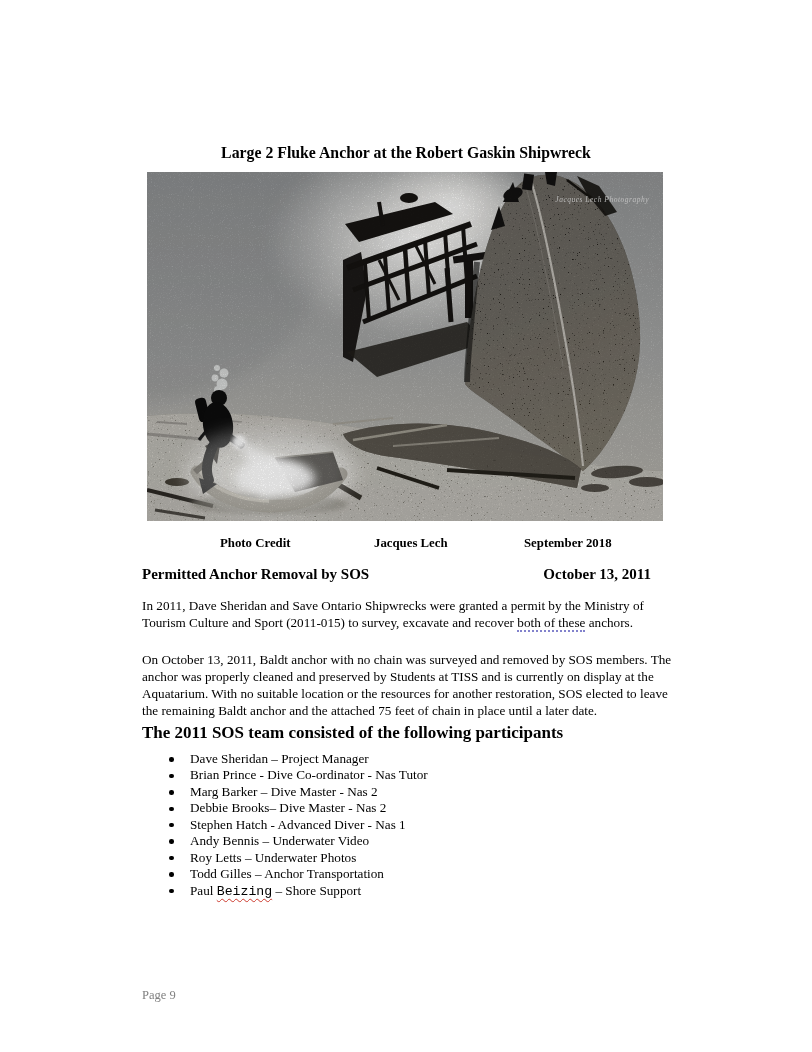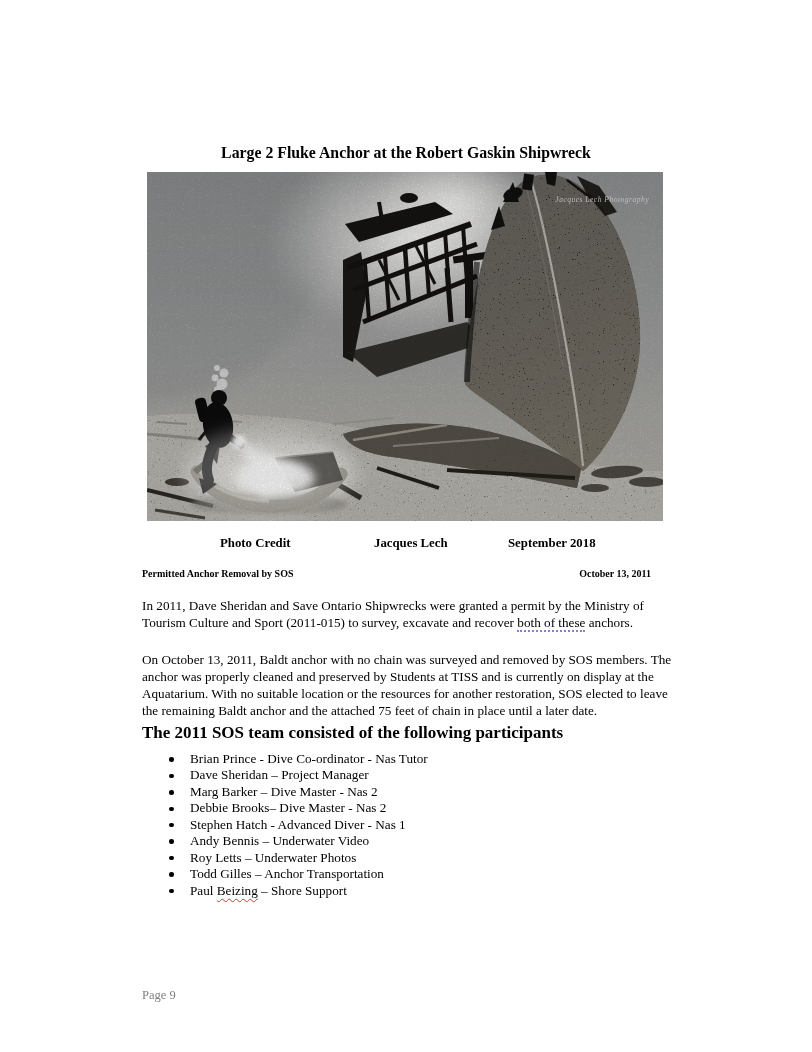--- a/index.html
+++ b/index.html
@@ -20,25 +20,25 @@
     overflow:hidden;background:#0f766e;
   }
   .photo-frame svg{display:block;}
   .credit-row{
     position:absolute;top:536px;left:142px;width:528px;height:16px;
     font-weight:bold;font-size:12.8px;
   }
   .credit-row span{position:absolute;top:0;white-space:nowrap;}
   .credit-label{left:78px;}
   .credit-name{left:232px;}
-  .credit-date{left:366px;}
+  .credit-date{left:382px;}
   .heading-row{
     position:absolute;top:564px;left:142px;width:509px;
     display:flex;justify-content:space-between;align-items:baseline;
-    font-weight:bold;font-size:10px;line-height:20px;
+    font-weight:bold;font-size:15px;line-height:20px;
   }
   .body-par{
     position:absolute;left:142px;width:531px;
     font-size:13.2px;line-height:17px;text-align:left;
   }
   .par1{top:597px;}
   .par2{top:651px;}
   .team-heading{
     position:absolute;top:724px;left:142px;width:531px;
     font-weight:bold;font-size:17px;line-height:17px;
@@ -62,20 +62,21 @@
   .grammar-flag{
     border-bottom:2px dotted var(--grammar,#8282cc);
     padding-bottom:0px;
   }
   .spell-flag{
     text-decoration-line:underline;
     text-decoration-style:wavy;
     text-decoration-color:var(--spell,#cc3a2e);
     text-decoration-thickness:1px;
     text-underline-offset:2.5px;
+    font-family:Liberation Mono, monospace;
   }
   .footer{
     position:absolute;top:988px;left:142px;width:517px;
     font-size:12.5px;color:var(--footerGray,#7f7f7f);
   }
 </style>
 </head>
 <body style="--grammar: #8282cc; --spell: #cc3a2e; --footerGray: #7f7f7f;">
 
 <div class="page">
@@ -273,22 +274,22 @@
     <span>October 13, 2011</span>
   </div>
 
   <div class="body-par par1"><span>In 2011, Dave Sheridan and Save Ontario Shipwrecks were granted a permit by the Ministry of Tourism Culture and Sport (2011-015) to survey, excavate and recover </span><span class="grammar-flag">both of these</span><span> anchors.</span></div>
 
   <div class="body-par par2">On October 13, 2011, Baldt anchor with no chain was surveyed and removed by SOS members. The anchor was properly cleaned and preserved by Students at TISS and is currently on display at the Aquatarium.  With no suitable location or the resources for another restoration, SOS elected to leave the remaining Baldt anchor and the attached 75 feet of chain in place until a later date.</div>
 
   <div class="team-heading">The 2011 SOS team consisted of the following participants</div>
 
   <ul class="team-list">
+      <li>Dave Sheridan – Project Manager</li>
       <li>Brian Prince - Dive Co-ordinator - Nas Tutor</li>
-      <li>Dave Sheridan – Project Manager</li>
       <li>Marg Barker – Dive Master - Nas 2</li>
       <li>Debbie Brooks– Dive Master - Nas 2</li>
       <li>Stephen Hatch - Advanced Diver - Nas 1</li>
       <li>Andy Bennis – Underwater Video</li>
       <li>Roy Letts – Underwater Photos</li>
       <li>Todd Gilles – Anchor Transportation</li>
       <li>Paul <span class="spell-flag">Beizing</span> – Shore Support</li>
     </ul>
 
   <div class="footer">Page 9</div>

